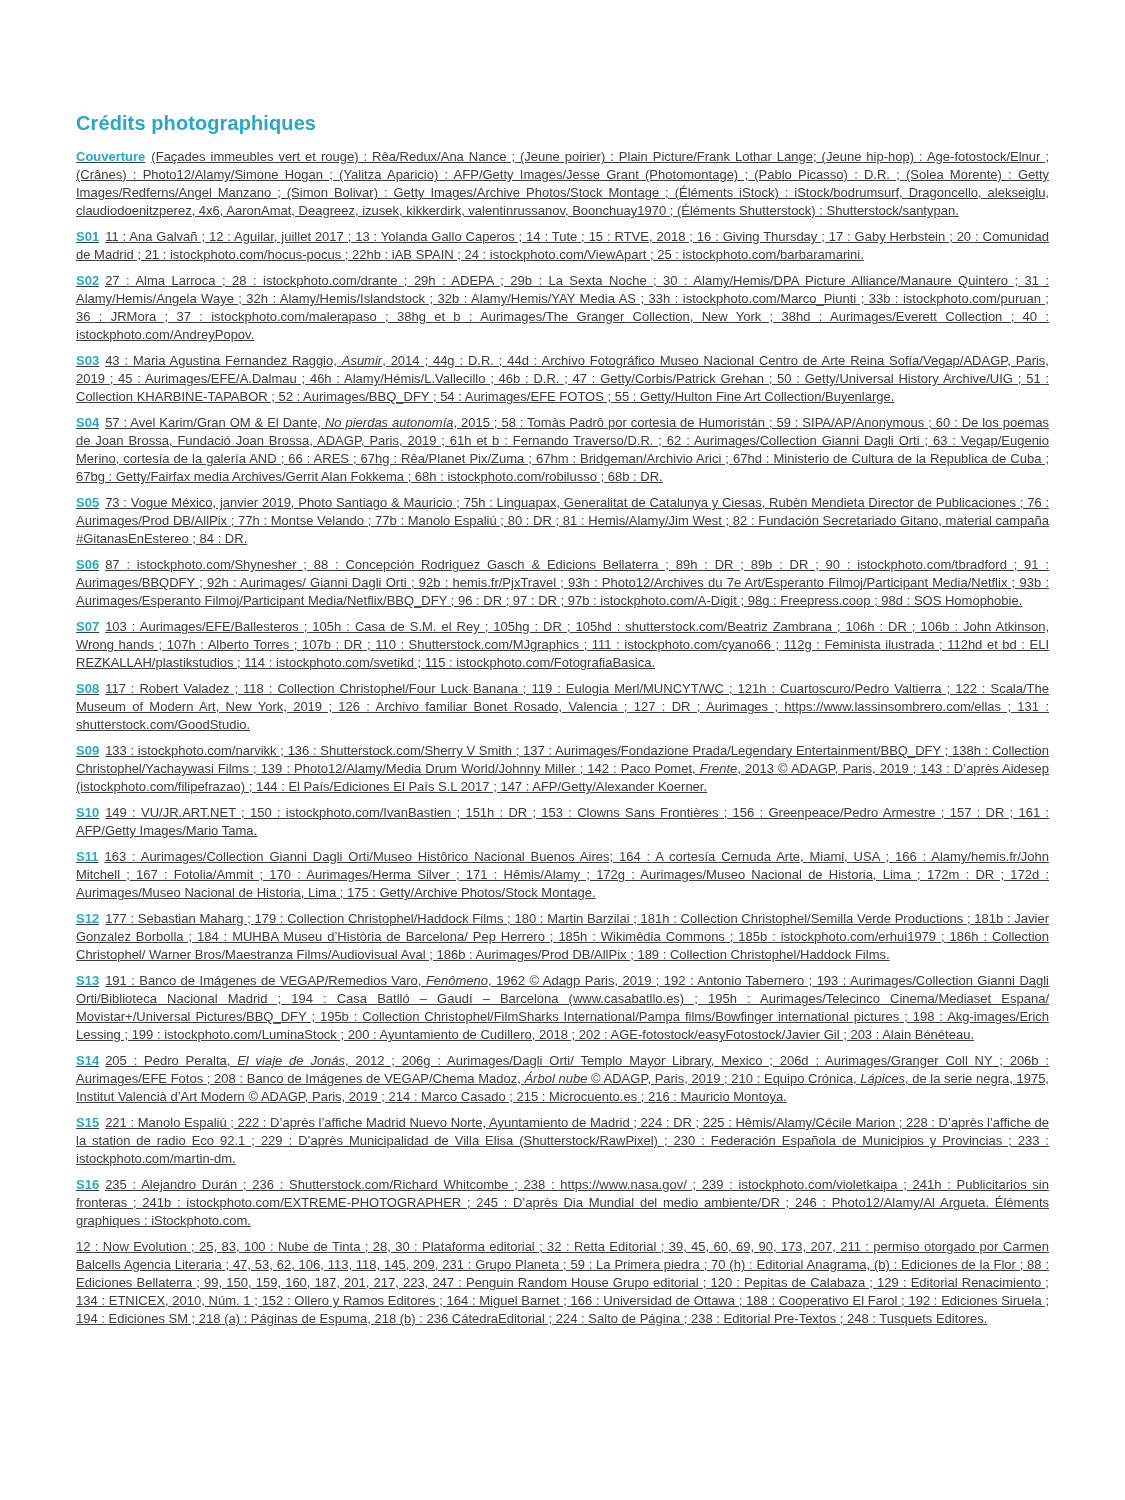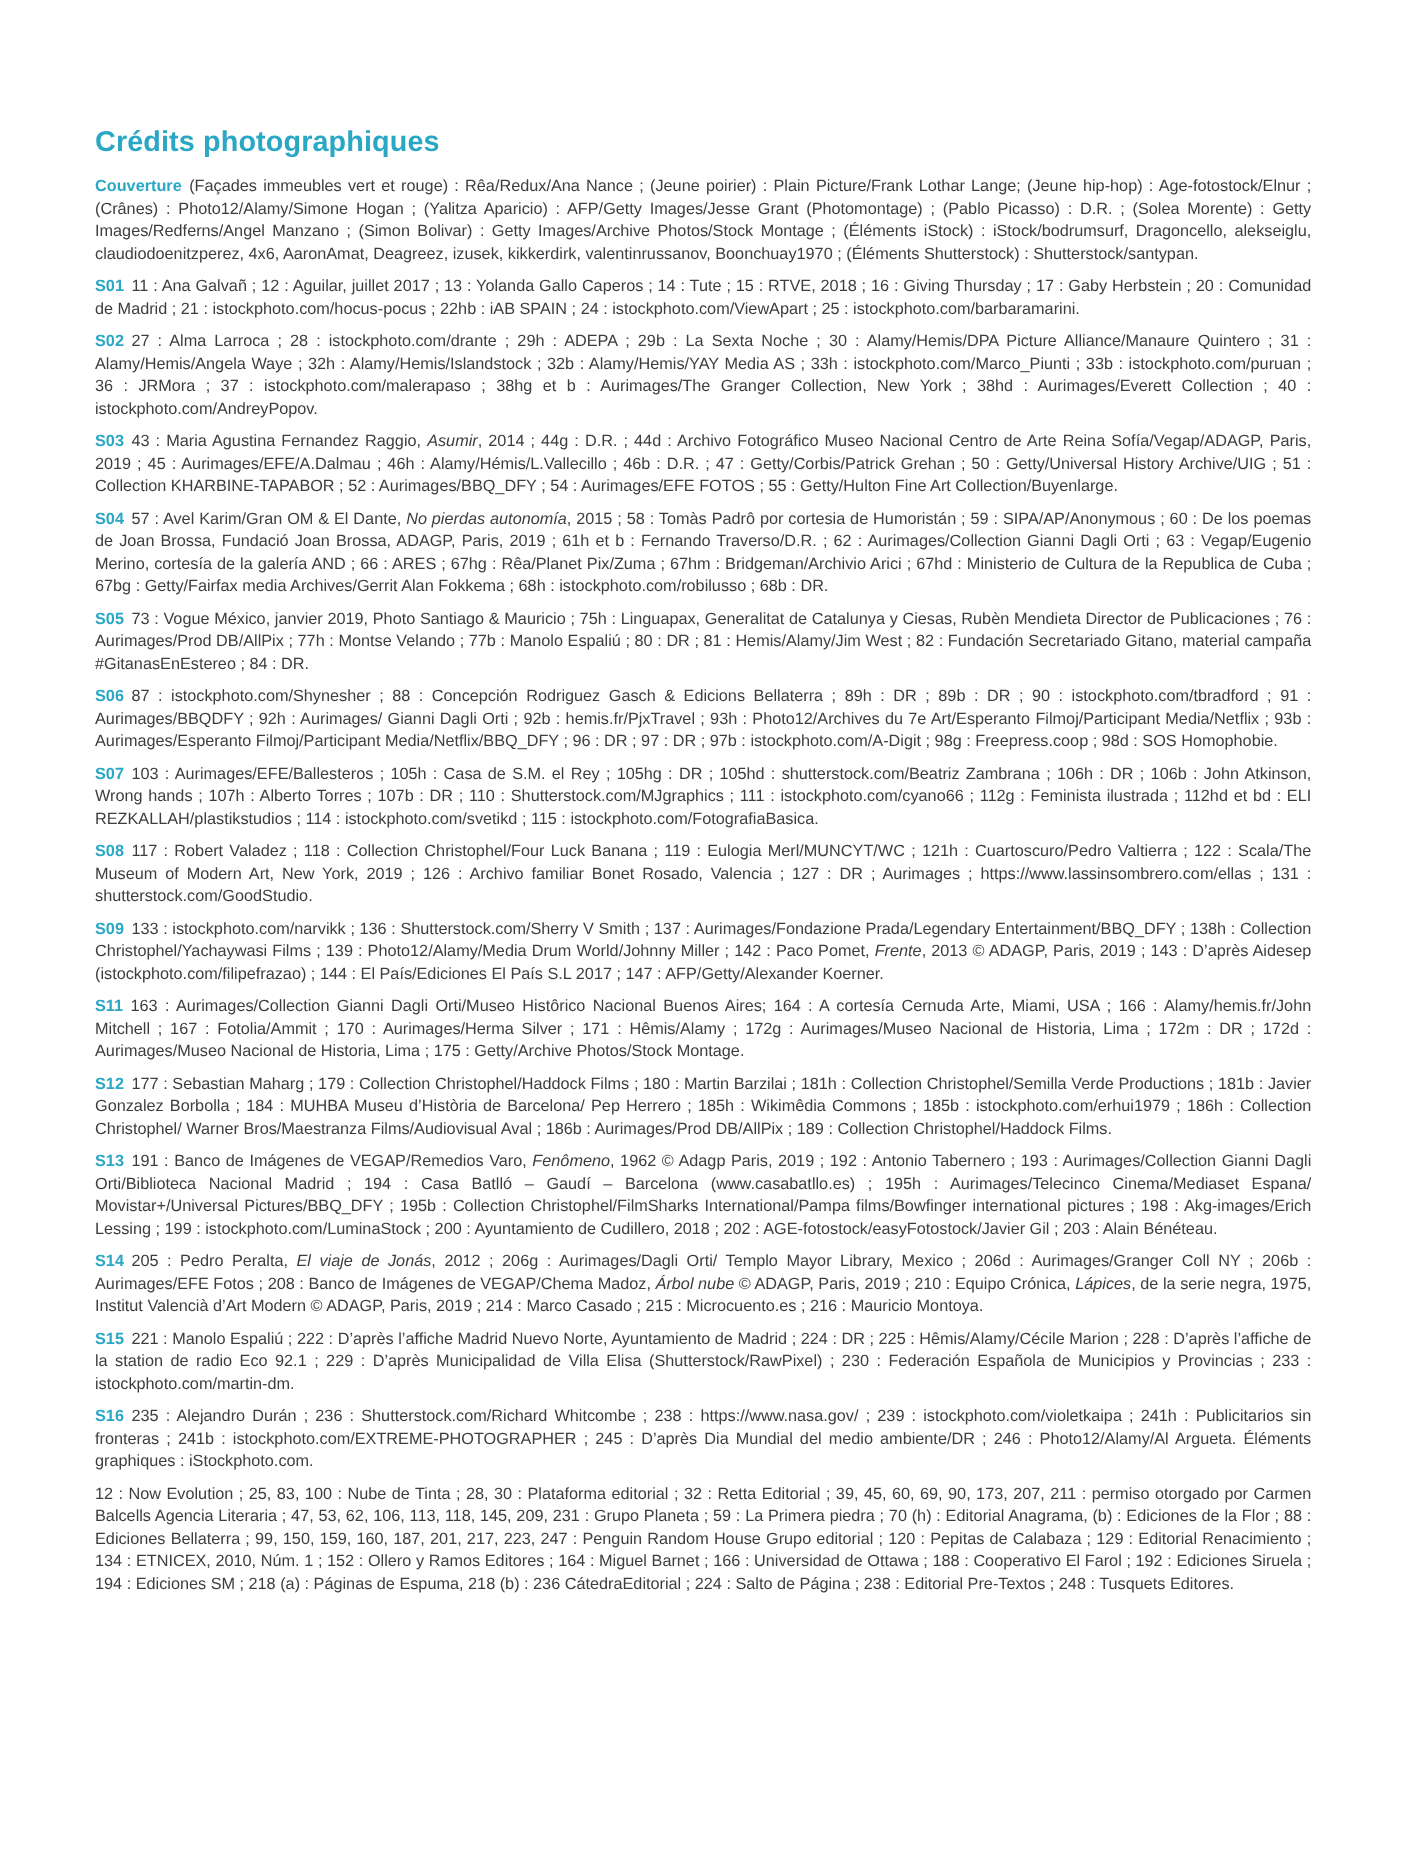--- a/index.html
+++ b/index.html
@@ -11,36 +11,37 @@
   .page{
     width:1125px;
     height:1500px;
     background:#ffffff;
     padding:96px 76px 20px 76px;
     font-family:"Liberation Sans","DejaVu Sans",sans-serif;
     color:var(--body);
     overflow:hidden;
   }
   .section-title{
-    font-size:23px;
+    font-size:20px;
     font-weight:bold;
     color:var(--accent);
-    margin:4px 0 13px 0;
+    margin:16px 0 13px 0;
     letter-spacing:0.1px;
   }
   .section-title.second{
     margin-top:20px;
     margin-bottom:11px;
   }
   .credit{
     margin:0 0 8px 0;
     font-size:13px;
     line-height:18px;
     text-align:justify;
     color:var(--body);
+    text-decoration:underline;
   }
   .credit .label{
     color:var(--accent);
     font-weight:bold;
     margin-right:6px;
   }
   .credit i{font-style:italic;}
 </style>
 </head>
 <body>
@@ -52,20 +53,21 @@
   <p class="credit"><span class="label">Couverture</span><span>(Façades immeubles vert et rouge) : Rêa/Redux/Ana Nance ; (Jeune poirier) : Plain Picture/Frank Lothar Lange; (Jeune hip-hop) : Age-fotostock/Elnur ; (Crânes) : Photo12/Alamy/Simone Hogan ; (Yalitza Aparicio) : AFP/Getty Images/Jesse Grant (Photomontage) ; (Pablo Picasso) : D.R. ; (Solea Morente) : Getty Images/Redferns/Angel Manzano ; (Simon Bolivar) : Getty Images/Archive Photos/Stock Montage ; (Éléments iStock) : iStock/bodrumsurf, Dragoncello, alekseiglu, claudiodoenitzperez, 4x6, AaronAmat, Deagreez, izusek, kikkerdirk, valentinrussanov, Boonchuay1970 ; (Éléments Shutterstock) : Shutterstock/santypan.</span></p>
   <p class="credit"><span class="label">S01</span><span>11 : Ana Galvañ ; 12 : Aguilar, juillet 2017 ; 13 : Yolanda Gallo Caperos ; 14 : Tute ; 15 : RTVE, 2018 ; 16 : Giving Thursday ; 17 : Gaby Herbstein ; 20 : Comunidad de Madrid ; 21 : istockphoto.com/hocus-pocus ; 22hb : iAB SPAIN ; 24 : istockphoto.com/ViewApart ; 25 : istockphoto.com/barbaramarini.</span></p>
   <p class="credit"><span class="label">S02</span><span>27 : Alma Larroca ; 28 : istockphoto.com/drante ; 29h : ADEPA ; 29b : La Sexta Noche ; 30 : Alamy/Hemis/DPA Picture Alliance/Manaure Quintero ; 31 : Alamy/Hemis/Angela Waye ; 32h : Alamy/Hemis/Islandstock ; 32b : Alamy/Hemis/YAY Media AS ; 33h : istockphoto.com/Marco_Piunti ; 33b : istockphoto.com/puruan ; 36 : JRMora ; 37 : istockphoto.com/malerapaso ; 38hg et b : Aurimages/The Granger Collection, New York ; 38hd : Aurimages/Everett Collection ; 40 : istockphoto.com/AndreyPopov.</span></p>
   <p class="credit"><span class="label">S03</span><span>43 : Maria Agustina Fernandez Raggio, <i>Asumir</i>, 2014 ; 44g : D.R. ; 44d : Archivo Fotográfico Museo Nacional Centro de Arte Reina Sofía/Vegap/ADAGP, Paris, 2019 ; 45 : Aurimages/EFE/A.Dalmau ; 46h : Alamy/Hémis/L.Vallecillo ; 46b : D.R. ; 47 : Getty/Corbis/Patrick Grehan ; 50 : Getty/Universal History Archive/UIG ; 51 : Collection KHARBINE-TAPABOR ; 52 : Aurimages/BBQ_DFY ; 54 : Aurimages/EFE FOTOS ; 55 : Getty/Hulton Fine Art Collection/Buyenlarge.</span></p>
   <p class="credit"><span class="label">S04</span><span>57 : Avel Karim/Gran OM &amp; El Dante, <i>No pierdas autonomía</i>, 2015 ; 58 : Tomàs Padrô por cortesia de Humoristán ; 59 : SIPA/AP/Anonymous ; 60 : De los poemas de Joan Brossa, Fundació Joan Brossa, ADAGP, Paris, 2019 ; 61h et b : Fernando Traverso/D.R. ; 62 : Aurimages/Collection Gianni Dagli Orti ; 63 : Vegap/Eugenio Merino, cortesía de la galería AND ; 66 : ARES ; 67hg : Rêa/Planet Pix/Zuma ; 67hm : Bridgeman/Archivio Arici ; 67hd : Ministerio de Cultura de la Republica de Cuba ; 67bg : Getty/Fairfax media Archives/Gerrit Alan Fokkema ; 68h : istockphoto.com/robilusso ; 68b : DR.</span></p>
   <p class="credit"><span class="label">S05</span><span>73 : Vogue México, janvier 2019, Photo Santiago &amp; Mauricio ; 75h : Linguapax, Generalitat de Catalunya y Ciesas, Rubèn Mendieta Director de Publicaciones ; 76 : Aurimages/Prod DB/AllPix ; 77h : Montse Velando ; 77b : Manolo Espaliú ; 80 : DR ; 81 : Hemis/Alamy/Jim West ; 82 : Fundación Secretariado Gitano, material campaña #GitanasEnEstereo ; 84 : DR.</span></p>
   <p class="credit"><span class="label">S06</span><span>87 : istockphoto.com/Shynesher ; 88 : Concepción Rodriguez Gasch &amp; Edicions Bellaterra ; 89h : DR ; 89b : DR ; 90 : istockphoto.com/tbradford ; 91 : Aurimages/BBQDFY ; 92h : Aurimages/ Gianni Dagli Orti ; 92b : hemis.fr/PjxTravel ; 93h : Photo12/Archives du 7e Art/Esperanto Filmoj/Participant Media/Netflix ; 93b : Aurimages/Esperanto Filmoj/Participant Media/Netflix/BBQ_DFY ; 96 : DR ; 97 : DR ; 97b : istockphoto.com/A-Digit ; 98g : Freepress.coop ; 98d : SOS Homophobie.</span></p>
   <p class="credit"><span class="label">S07</span><span>103 : Aurimages/EFE/Ballesteros ; 105h : Casa de S.M. el Rey ; 105hg : DR ; 105hd : shutterstock.com/Beatriz Zambrana ; 106h : DR ; 106b : John Atkinson, Wrong hands ; 107h : Alberto Torres ; 107b : DR ; 110 : Shutterstock.com/MJgraphics ; 111 : istockphoto.com/cyano66 ; 112g : Feminista ilustrada ; 112hd et bd : ELI REZKALLAH/plastikstudios ; 114 : istockphoto.com/svetikd ; 115 : istockphoto.com/FotografiaBasica.</span></p>
   <p class="credit"><span class="label">S08</span><span>117 : Robert Valadez ; 118 : Collection Christophel/Four Luck Banana ; 119 : Eulogia Merl/MUNCYT/WC ; 121h :  Cuartoscuro/Pedro Valtierra ; 122 : Scala/The Museum of Modern Art, New York, 2019 ; 126 : Archivo familiar Bonet Rosado, Valencia ; 127 : DR ; Aurimages ; https://www.lassinsombrero.com/ellas ; 131 : shutterstock.com/GoodStudio.</span></p>
   <p class="credit"><span class="label">S09</span><span>133 : istockphoto.com/narvikk ; 136 : Shutterstock.com/Sherry V Smith ; 137 : Aurimages/Fondazione Prada/Legendary Entertainment/BBQ_DFY ; 138h : Collection Christophel/Yachaywasi Films ; 139 : Photo12/Alamy/Media Drum World/Johnny Miller ; 142 : Paco Pomet, <i>Frente</i>, 2013 © ADAGP, Paris, 2019 ; 143 : D’après Aidesep (istockphoto.com/filipefrazao) ; 144 : El País/Ediciones El País S.L 2017 ; 147 : AFP/Getty/Alexander Koerner.</span></p>
+  <p class="credit"><span class="label">S10</span><span>149 : VU/JR.ART.NET ; 150 : istockphoto.com/IvanBastien ; 151h : DR ; 153 : Clowns Sans Frontières ; 156 : Greenpeace/Pedro Armestre ; 157 : DR ; 161 : AFP/Getty Images/Mario Tama.</span></p>
   <p class="credit"><span class="label">S11</span><span>163 : Aurimages/Collection Gianni Dagli Orti/Museo Histôrico Nacional Buenos Aires; 164 : A cortesía Cernuda Arte, Miami, USA ; 166 : Alamy/hemis.fr/John Mitchell ; 167 : Fotolia/Ammit ; 170 : Aurimages/Herma Silver ; 171 : Hêmis/Alamy ; 172g : Aurimages/Museo Nacional de Historia, Lima  ; 172m : DR ; 172d : Aurimages/Museo Nacional de Historia, Lima ; 175 : Getty/Archive Photos/Stock Montage.</span></p>
   <p class="credit"><span class="label">S12</span><span>177 : Sebastian Maharg ; 179 : Collection Christophel/Haddock Films ; 180 : Martin Barzilai ; 181h : Collection Christophel/Semilla Verde Productions ; 181b : Javier Gonzalez Borbolla ; 184 : MUHBA Museu d’Història de Barcelona/ Pep Herrero ; 185h : Wikimêdia Commons ; 185b : istockphoto.com/erhui1979 ; 186h : Collection Christophel/ Warner Bros/Maestranza Films/Audiovisual Aval ; 186b : Aurimages/Prod DB/AllPix ; 189 : Collection Christophel/Haddock Films.</span></p>
   <p class="credit"><span class="label">S13</span><span>191 : Banco de Imágenes de VEGAP/Remedios Varo, <i>Fenômeno</i>, 1962 © Adagp Paris, 2019 ; 192 : Antonio Tabernero ; 193 : Aurimages/Collection Gianni Dagli Orti/Biblioteca Nacional Madrid ; 194 : Casa Batlló – Gaudí – Barcelona (www.casabatllo.es) ; 195h : Aurimages/Telecinco Cinema/Mediaset Espana/ Movistar+/Universal Pictures/BBQ_DFY ; 195b : Collection Christophel/FilmSharks International/Pampa films/Bowfinger international pictures ; 198 : Akg-images/Erich Lessing ; 199 : istockphoto.com/LuminaStock ; 200 : Ayuntamiento de Cudillero, 2018 ; 202 : AGE-fotostock/easyFotostock/Javier Gil ; 203 : Alain Bénéteau.</span></p>
   <p class="credit"><span class="label">S14</span><span>205 : Pedro Peralta, <i>El viaje de Jonás</i>, 2012 ; 206g : Aurimages/Dagli Orti/ Templo Mayor Library, Mexico ; 206d : Aurimages/Granger Coll NY ; 206b : Aurimages/EFE Fotos ; 208 : Banco de Imágenes de VEGAP/Chema Madoz, <i>Árbol nube</i> © ADAGP, Paris, 2019 ; 210 : Equipo Crónica, <i>Lápices</i>, de la serie negra, 1975, Institut Valencià d’Art Modern © ADAGP, Paris, 2019 ; 214 : Marco Casado ; 215 : Microcuento.es ; 216 : Mauricio Montoya.</span></p>
   <p class="credit"><span class="label">S15</span><span>221 : Manolo Espaliú ; 222 : D’après l’affiche Madrid Nuevo Norte, Ayuntamiento de Madrid ; 224 : DR ; 225 : Hêmis/Alamy/Cécile Marion  ; 228 : D’après l’affiche de la station de radio Eco 92.1 ; 229 : D’après Municipalidad de Villa Elisa (Shutterstock/RawPixel) ; 230 : Federación Española de Municipios y Provincias ; 233 : istockphoto.com/martin-dm.</span></p>
   <p class="credit"><span class="label">S16</span><span>235 : Alejandro Durán ; 236 : Shutterstock.com/Richard Whitcombe ; 238 : https://www.nasa.gov/ ; 239 : istockphoto.com/violetkaipa ; 241h : Publicitarios sin  fronteras ; 241b : istockphoto.com/EXTREME-PHOTOGRAPHER ; 245 : D’après Dia Mundial del medio ambiente/DR ; 246 : Photo12/Alamy/Al Argueta. Éléments graphiques : iStockphoto.com.</span></p>
 
 
   <p class="credit"><span>12 : Now Evolution ; 25, 83, 100 : Nube de Tinta ; 28, 30 : Plataforma editorial ; 32 : Retta Editorial ; 39, 45, 60, 69, 90, 173, 207, 211 : permiso otorgado por Carmen Balcells Agencia Literaria ; 47, 53, 62, 106, 113, 118, 145, 209, 231 : Grupo Planeta ; 59 : La Primera piedra ; 70 (h) : Editorial Anagrama, (b) : Ediciones de la Flor ; 88 : Ediciones Bellaterra ; 99, 150, 159, 160, 187, 201, 217, 223, 247 : Penguin Random House Grupo editorial ; 120 : Pepitas de Calabaza ; 129 : Editorial Renacimiento ; 134 : ETNICEX, 2010, Núm. 1 ; 152 : Ollero y Ramos Editores ; 164 : Miguel Barnet ; 166 : Universidad de Ottawa ; 188 : Cooperativo El Farol ; 192 : Ediciones Siruela ; 194 : Ediciones SM ; 218 (a) : Páginas de Espuma, 218 (b) : 236 CátedraEditorial ; 224 : Salto de Página ; 238 : Editorial Pre-Textos ; 248 : Tusquets Editores.</span></p>
 

